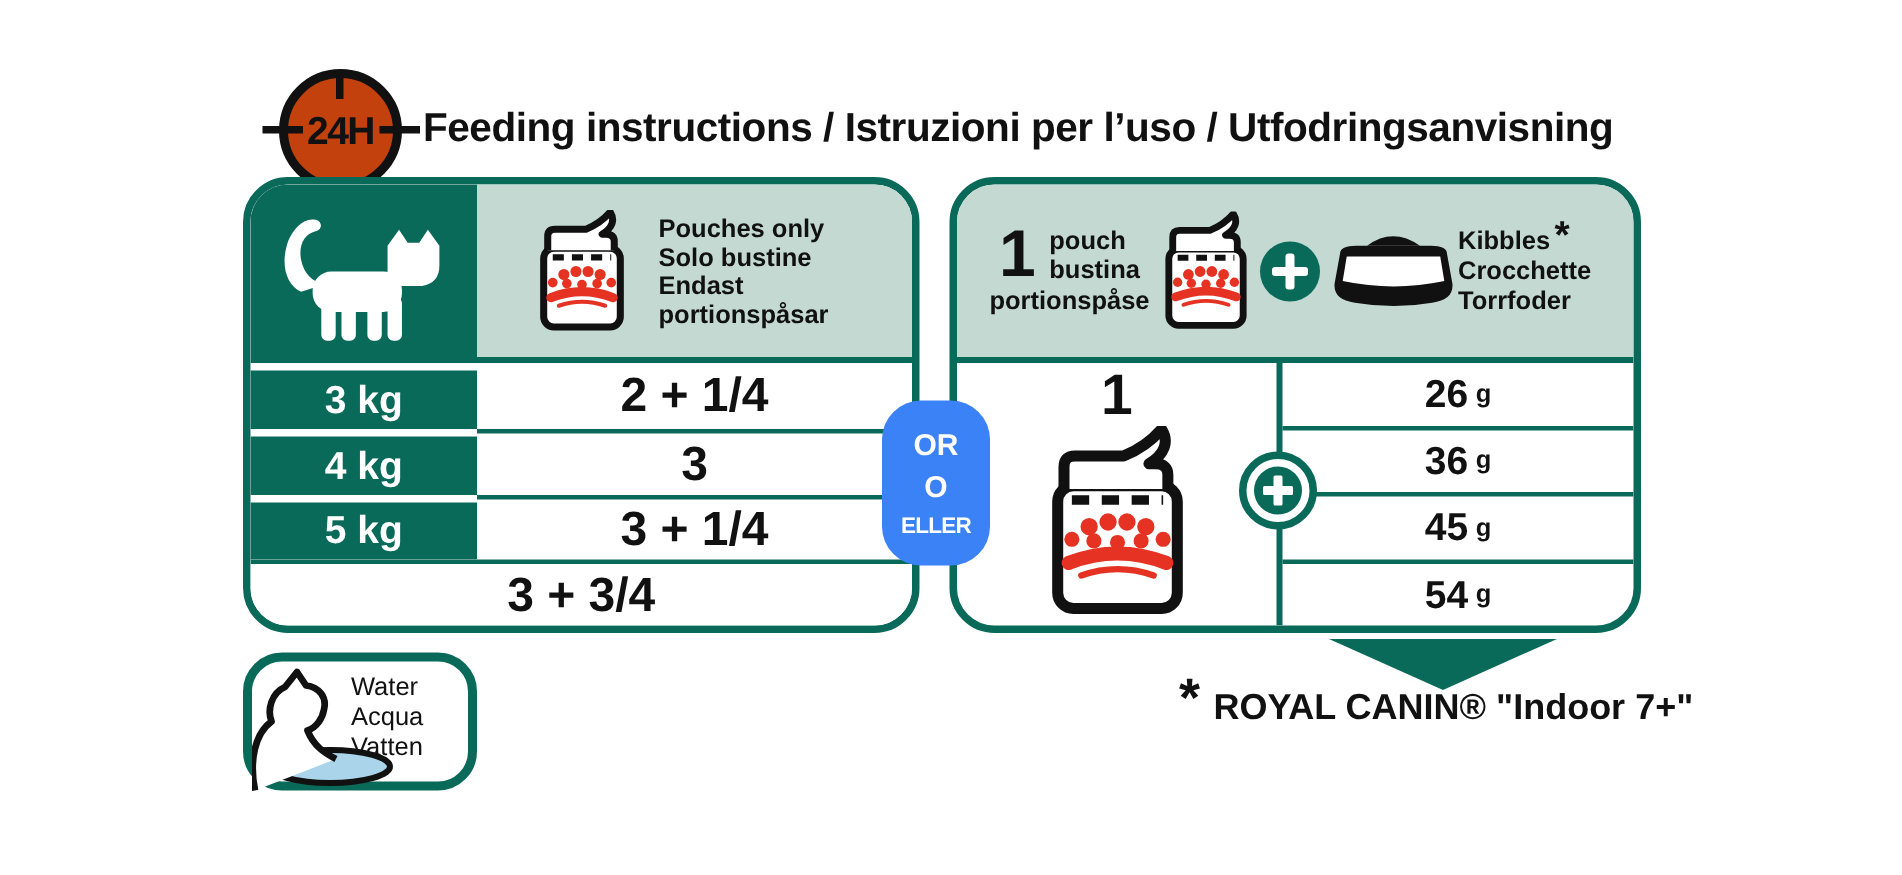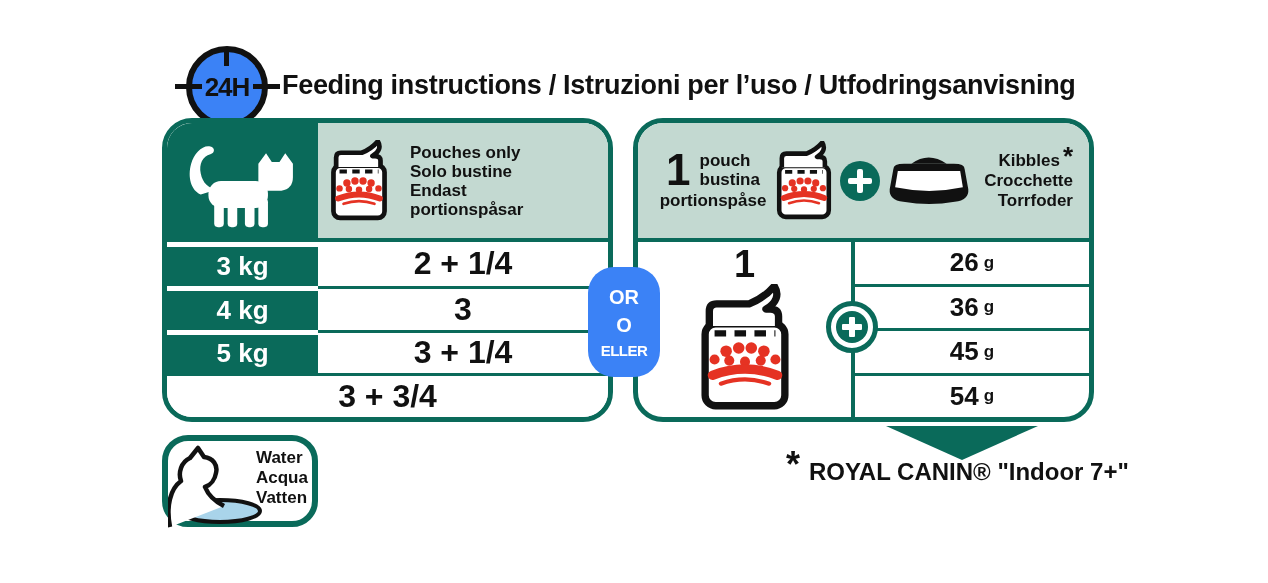--- a/index.html
+++ b/index.html
@@ -3,40 +3,40 @@
 <meta charset="utf-8">
 <style>
   * { margin:0; padding:0; box-sizing:border-box; }
   html,body { background:#fff; }
   body { font-family:"Liberation Sans", sans-serif; color:#111; }
   #canvas { position:relative; width:1268px; height:583px; background:#fff; overflow:hidden; }
 
   
   .clock { position:absolute; left:186px; top:46px; width:82px; height:82px;
            border:6px solid #111; border-radius:50%; z-index:1;
-           display:flex; align-items:center; justify-content:center; background:#3b82f6; }
+           display:flex; align-items:center; justify-content:center; background:#c2410c; }
   .clock-label { font-size:26px; font-weight:bold; letter-spacing:-1px; }
   .tick-top  { position:absolute; left:224px; top:49px; width:5px; height:17px; background:#111; z-index:1; }
   .dash-left { position:absolute; left:175px; top:84px; width:27px; height:5px; background:#111; z-index:1; }
   .dash-right{ position:absolute; left:253px; top:84px; width:27px; height:5px; background:#111; z-index:1; }
   .title { position:absolute; left:282px; top:70px; font-size:27px; font-weight:bold;
            letter-spacing:-0.3px; white-space:nowrap; }
 
   
   .tbl { position:absolute; top:118px; height:304px; border:5px solid #0A6A5A;
          border-radius:30px; background:#fff; overflow:hidden; z-index:2; }
   .tbl-left  { left:162px; width:451px; }
   .tbl-right { left:633px; width:461px; }
   .tbl-header { height:119px; display:flex; background:#C3D9D1; }
   .tbl-body { height:175px; display:flex; flex-direction:column; }
 
   
   .cat-cell { width:151px; background:#0A6A5A; display:flex; align-items:center;
               justify-content:center; }
-  .lt-head-right { flex:1; display:flex; align-items:center; padding-left:10px;
+  .lt-head-right { flex:1; display:flex; align-items:center; padding-left:39px;
                    border-bottom:4px solid #0A6A5A; background:#C3D9D1; }
   .head-lines { margin-left:20px; font-size:17px; font-weight:bold; line-height:19px; }
   .lt-row { flex:1; display:flex; }
   .lt-row .w-cell { width:151px; background:#0A6A5A; color:#fff; font-size:26px; font-weight:bold;
                     display:flex; align-items:center; justify-content:center;
                     border-top:5px solid #fff; }
   .lt-row .v-cell { flex:1; font-size:32px; font-weight:bold; display:flex;
                     align-items:center; justify-content:center; background:#fff; }
   .lt-row + .lt-row .v-cell { border-top:3px solid #0A6A5A; }
 
@@ -46,21 +46,21 @@
   .qty-block { width:122px; font-weight:bold; }
   .qty-row { display:flex; align-items:center; justify-content:center; }
   .qty-num { font-size:44px; line-height:40px; margin-right:9px; }
   .qty-lines { display:flex; flex-direction:column; font-size:17px; line-height:19px; }
   .qty-bottom { font-size:17px; text-align:center; margin-top:1px; }
   .plus-solid { width:40px; height:40px; border-radius:50%; background:#0A6A5A;
                 position:relative; flex:none; margin:0 6px; }
   .plus-solid::before, .plus-solid::after { content:""; position:absolute; background:#fff; border-radius:2px; }
   .plus-solid::before { left:8px; top:17px; width:24px; height:6px; }
   .plus-solid::after  { left:17px; top:8px; width:6px; height:24px; }
-  .kibbles { flex:1; text-align:right; font-size:17px; font-weight:bold; line-height:20px; padding-right:4px; }
+  .kibbles { flex:1; text-align:left; font-size:17px; font-weight:bold; line-height:20px; padding-right:4px; }
   .kibbles .ast { font-size:26px; vertical-align:top; position:relative; top:-5px; margin-left:3px; }
 
   .rt-body { display:flex; height:175px; }
   .pouch-cell { width:213px; display:flex; flex-direction:column; align-items:center; }
   .pouch-count { font-size:38px; font-weight:bold; line-height:40px; margin-top:2px; }
   .grams-col { flex:1; border-left:4px solid #0A6A5A; display:flex; flex-direction:column; }
   .g-row { flex:1; display:flex; align-items:center; justify-content:center; }
   .g-row + .g-row { border-top:3px solid #0A6A5A; }
   .g-val { font-size:26px; font-weight:bold; }
   .g-unit { font-size:17px; font-weight:bold; margin-left:5px; }
@@ -85,21 +85,21 @@
   
   .down-arrow { position:absolute; left:886px; top:426px; z-index:1; }
   .footnote { position:absolute; left:786px; top:450px; display:flex; white-space:nowrap; }
   .footnote .ast { font-size:36px; font-weight:bold; line-height:30px; margin-right:9px; }
   .footnote .txt { font-size:24px; font-weight:bold; margin-top:8px; }
 
   
   .water-badge { position:absolute; left:162px; top:435px; width:156px; height:92px;
                  border:6px solid #0A6A5A; border-radius:26px; background:#fff; z-index:2; }
   .water-art { position:absolute; left:0px; top:4px; }
-  .water-lines { position:absolute; left:88px; top:7px; font-size:17px; font-weight:bold; line-height:20px; }
+  .water-lines { position:absolute; left:66px; top:7px; font-size:17px; font-weight:normal; line-height:20px; }
 
   .pouch-svg, .cat-svg, .bowl-svg { display:block; }
 </style>
 </head>
 <body>
 
 <div id="canvas">
 
   <div class="clock">
     <span class="clock-label">24H</span>

